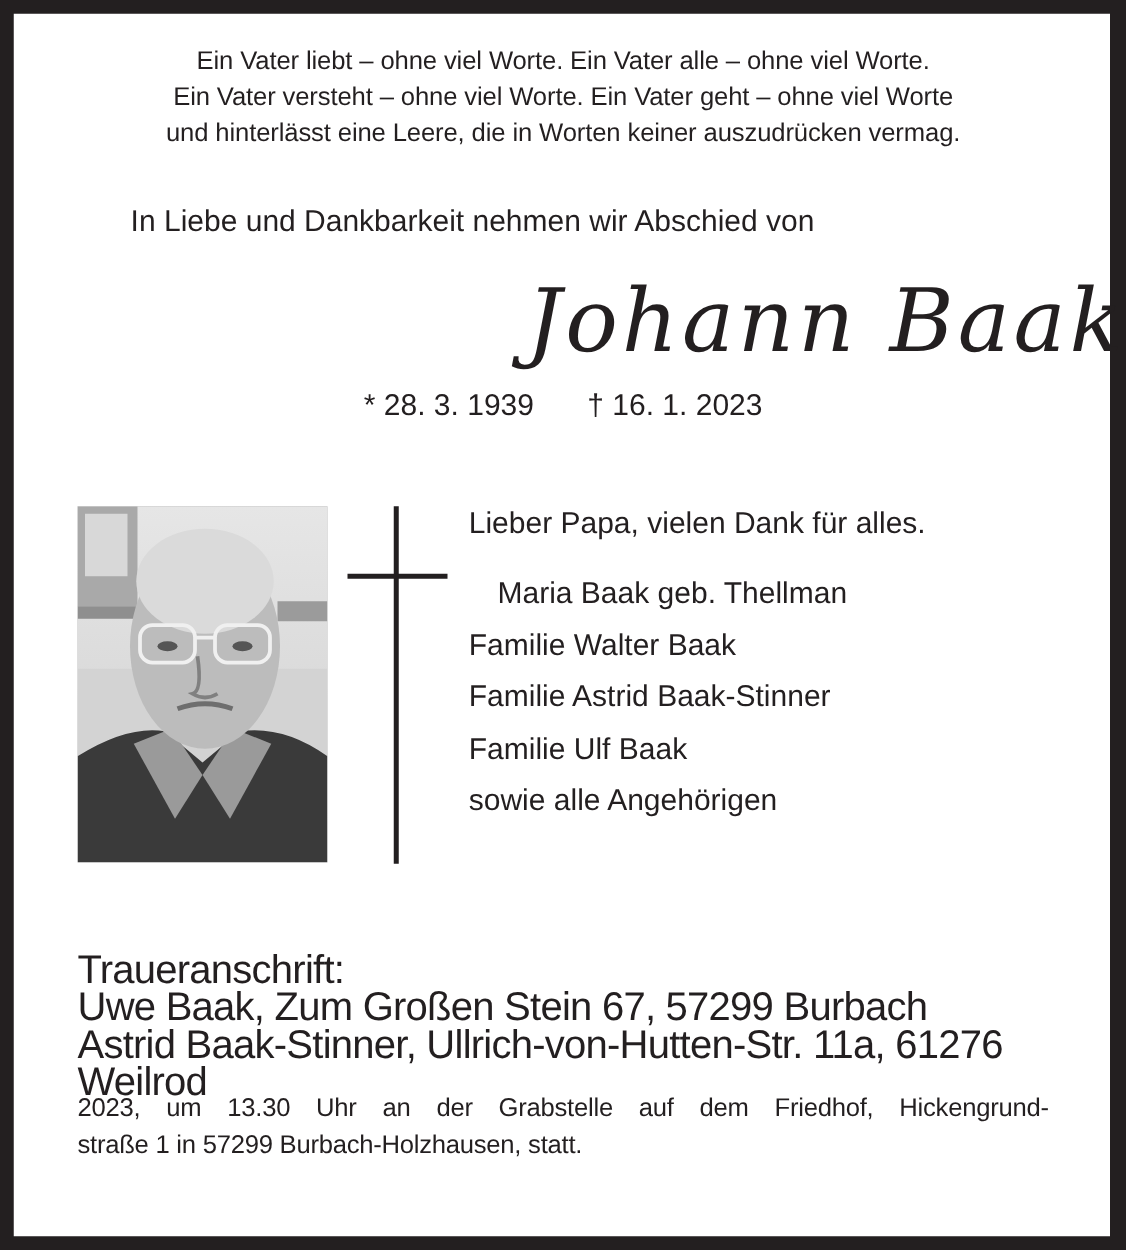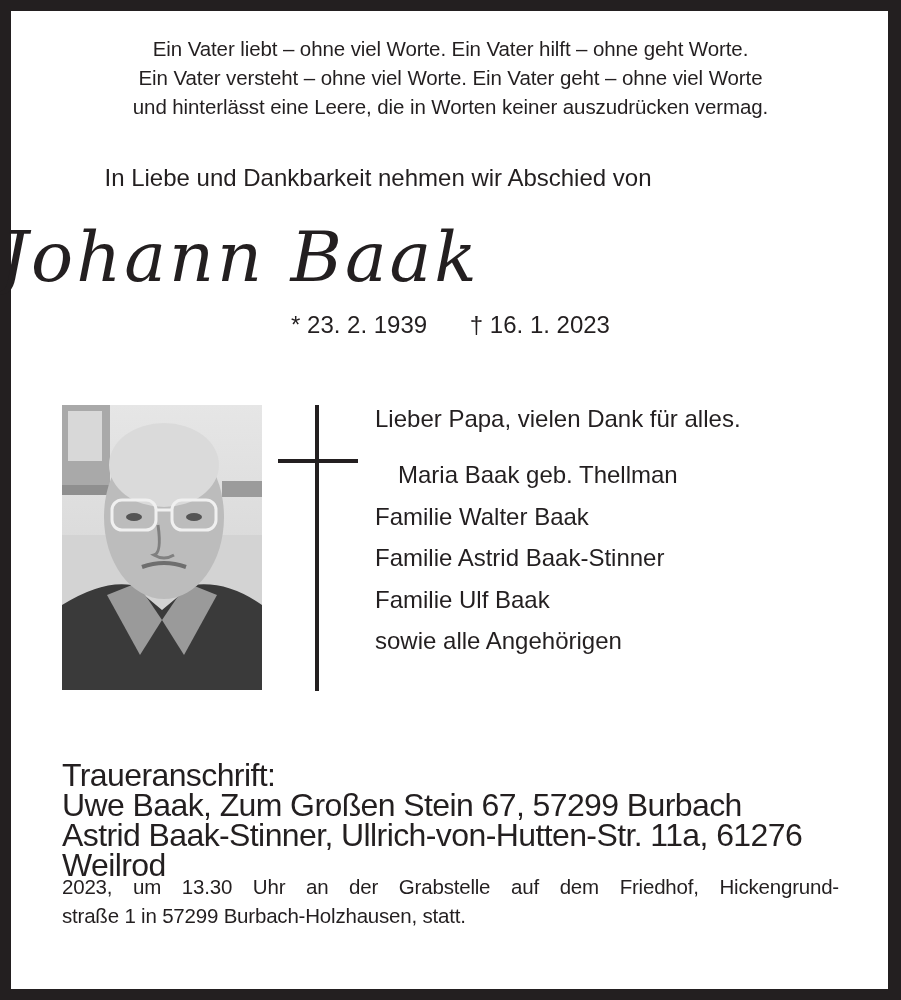--- a/index.html
+++ b/index.html
@@ -1,50 +1,50 @@
 <!DOCTYPE html>
 <html><head>
 <meta charset="utf-8">
 <style>
   html, body { margin:0; padding:0; }
   body { width:901px; height:1000px; background:#231f20; position:relative; overflow:hidden; font-family:"Liberation Sans", sans-serif; color:#231f20; }
   .frame { position:absolute; left:11px; top:11px; width:877px; height:978px; background:#ffffff; }
   .poem { position:absolute; left:0; top:34px; width:901px; text-align:center; font-size:20.5px; line-height:29px; letter-spacing:-0.1px; }
   .poem div { white-space:nowrap; }
   .intro { position:absolute; left:0; top:164px; width:756px; text-align:center; font-size:24px; }
-  .name { position:absolute; left:0; top:212px; width:901px; text-align:left; font-family:"DejaVu Serif", serif; font-style:italic; font-size:70px; letter-spacing:3px; line-height:90px; }
+  .name { position:absolute; left:0; top:212px; width:901px; text-align:right; font-family:"DejaVu Serif", serif; font-style:italic; font-size:70px; letter-spacing:3px; line-height:90px; }
   .dates { position:absolute; left:0; top:311px; width:901px; text-align:center; font-size:24px; }
   .dates span { margin:0 18px; }
   .photo { position:absolute; left:62px; top:405px; width:200px; height:285px; overflow:hidden; background:#bdbdbd; }
   .cross-v { position:absolute; left:315px; top:405px; width:4px; height:286px; background:#231f20; }
   .cross-h { position:absolute; left:278px; top:459px; width:80px; height:4px; background:#231f20; }
   .thanks { position:absolute; left:375px; top:405px; font-size:24px; }
   .family { position:absolute; left:375px; top:454px; font-size:24px; line-height:41.5px; }
   .family b { font-weight:normal; }
   .addr { position:absolute; left:62px; top:760px; font-size:32px; line-height:30px; letter-spacing:-0.6px; }
   .service { position:absolute; left:62px; top:872px; width:777px; font-size:20.5px; line-height:29px; text-align:justify; letter-spacing:-0.2px; }
   .bold { font-weight:bold;margin-left:23px; }
 </style>
 </head>
 <body>
 
 <div class="frame"></div>
 
 <div class="poem">
-  <div>Ein Vater liebt – ohne viel Worte. Ein Vater hilft – ohne geht Worte.</div>
+  <div>Ein Vater liebt – ohne viel Worte. Ein Vater alle – ohne viel Worte.</div>
   <div>Ein Vater versteht – ohne viel Worte. Ein Vater geht – ohne viel Worte</div>
   <div>und hinterlässt eine Leere, die in Worten keiner auszudrücken vermag.</div>
 </div>
 
 <div class="intro">In Liebe und Dankbarkeit nehmen wir Abschied von</div>
 
 <div class="name">Johann Baak</div>
 
 <div class="dates">
-  <span>* 23. 2. 1939</span>
+  <span>* 28. 3. 1939</span>
   <span>† 16. 1. 2023</span>
 </div>
 
 <div class="photo">
   <svg width="200" height="285" viewBox="0 0 200 285">
     <defs>
       <linearGradient id="bg" x1="0" y1="0" x2="0" y2="1">
         <stop offset="0" stop-color="#e6e6e6"></stop>
         <stop offset="1" stop-color="#cfcfcf"></stop>
       </linearGradient>

